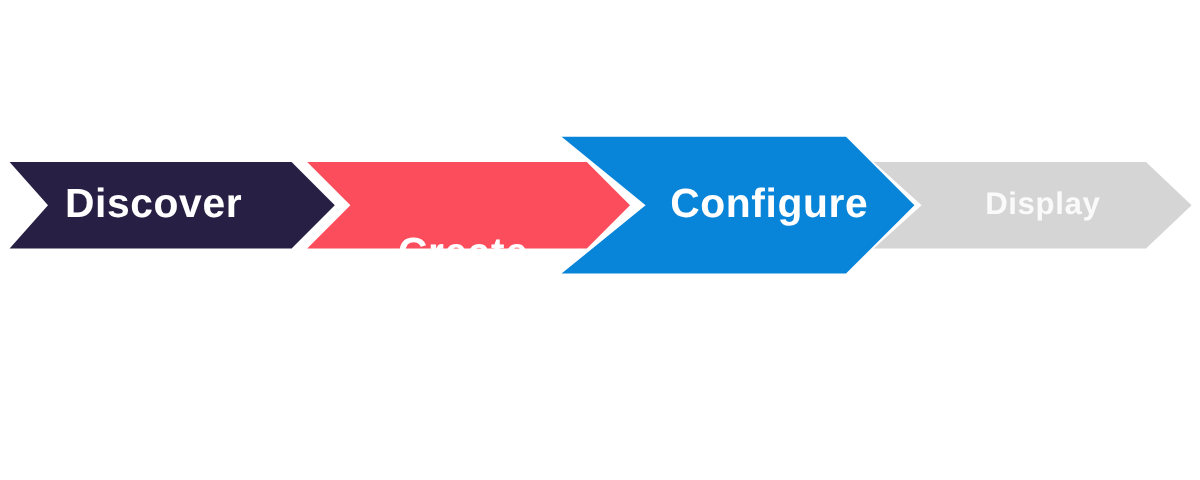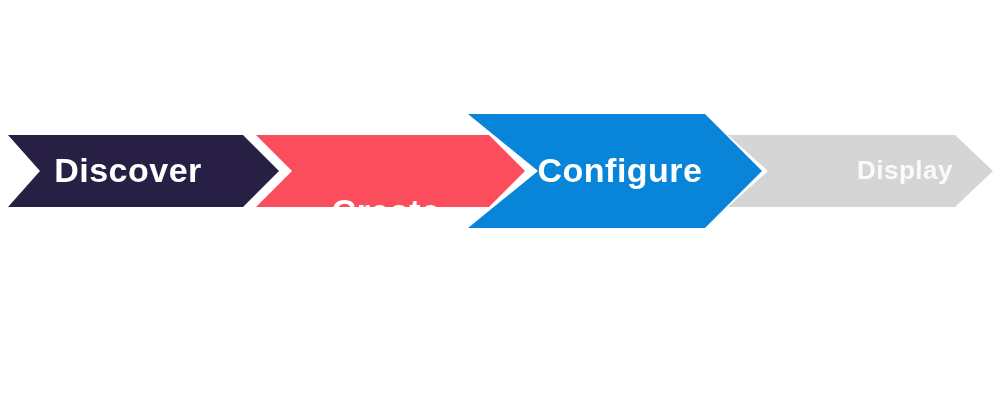--- a/index.html
+++ b/index.html
@@ -24,22 +24,22 @@
     position: absolute;
     top: 170px;
     transform: translate(-50%, -50%);
     font-weight: bold;
     white-space: nowrap;
     letter-spacing: 0.5px;
     user-select: none;
   }
   .label-0 { left: 128px; font-size: 34px; color: #ffffff; }
   .label-1 { left: 386px; font-size: 34px; color: #ffffff; margin-top: 41px; }
-  .label-2 { left: 620px; font-size: 34px; color: #ffffff; }
-  .label-3 { left: 869px; font-size: 26px; color: #fafafa; margin-left: 36px; }
+  .label-2 { left: 641px; font-size: 34px; color: #ffffff; }
+  .label-3 { left: 869px; font-size: 26px; color: #fafafa; }
 </style>
 </head>
 <body>
 
 <div class="canvas">
   <svg class="flow-svg" width="1000" height="400" viewBox="0 0 1000 400">
     <polygon points="8,135 243,135 279,171 243,207 8,207 40,171" fill="#272044"></polygon>
     <polygon points="256,135 489,135 525,171 489,207 256,207 292,171" fill="#FB4D5C"></polygon>
     <polygon points="468,114 705,114 762,171 705,228 468,228 538,171" fill="#0884D8"></polygon>
     <polygon points="728,135 955,135 993,171 955,207 728,207 768,171" fill="#D5D5D5"></polygon>

